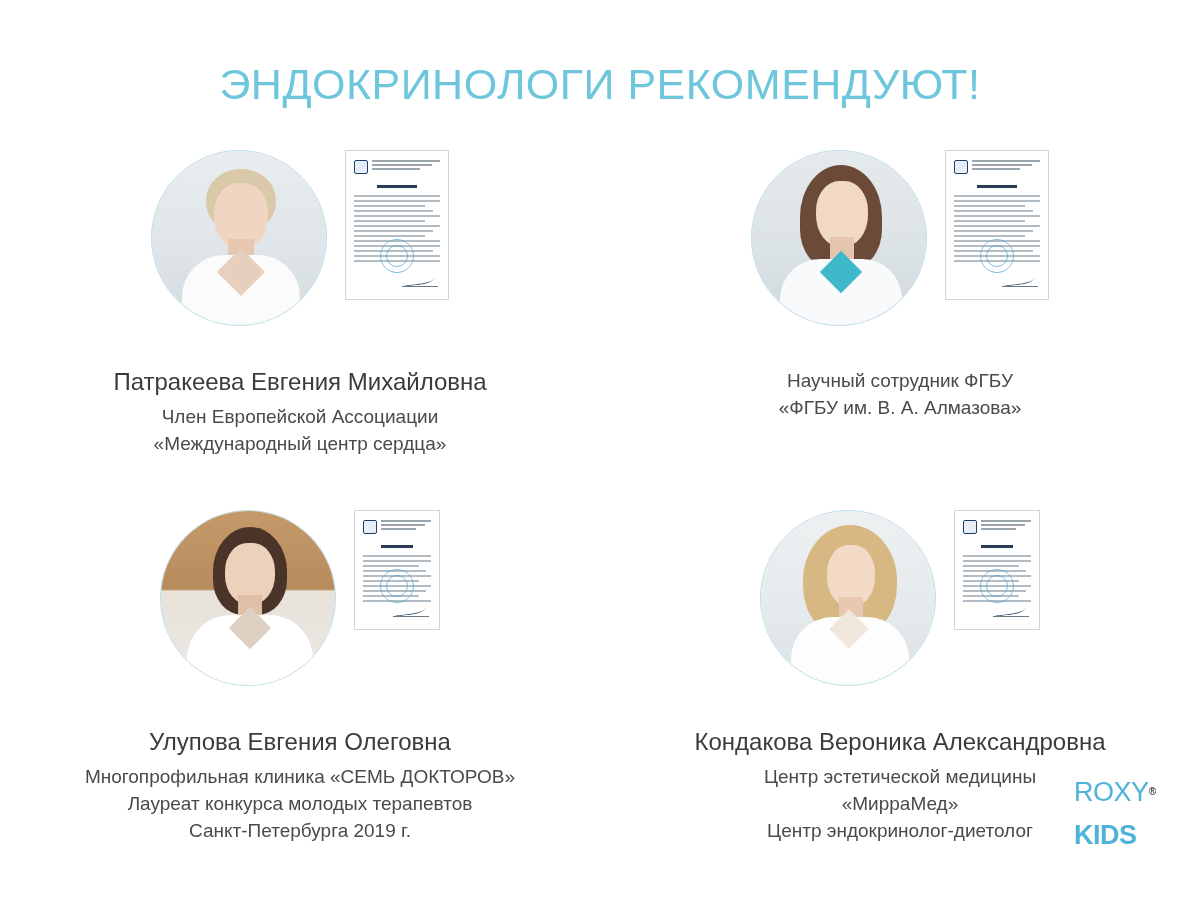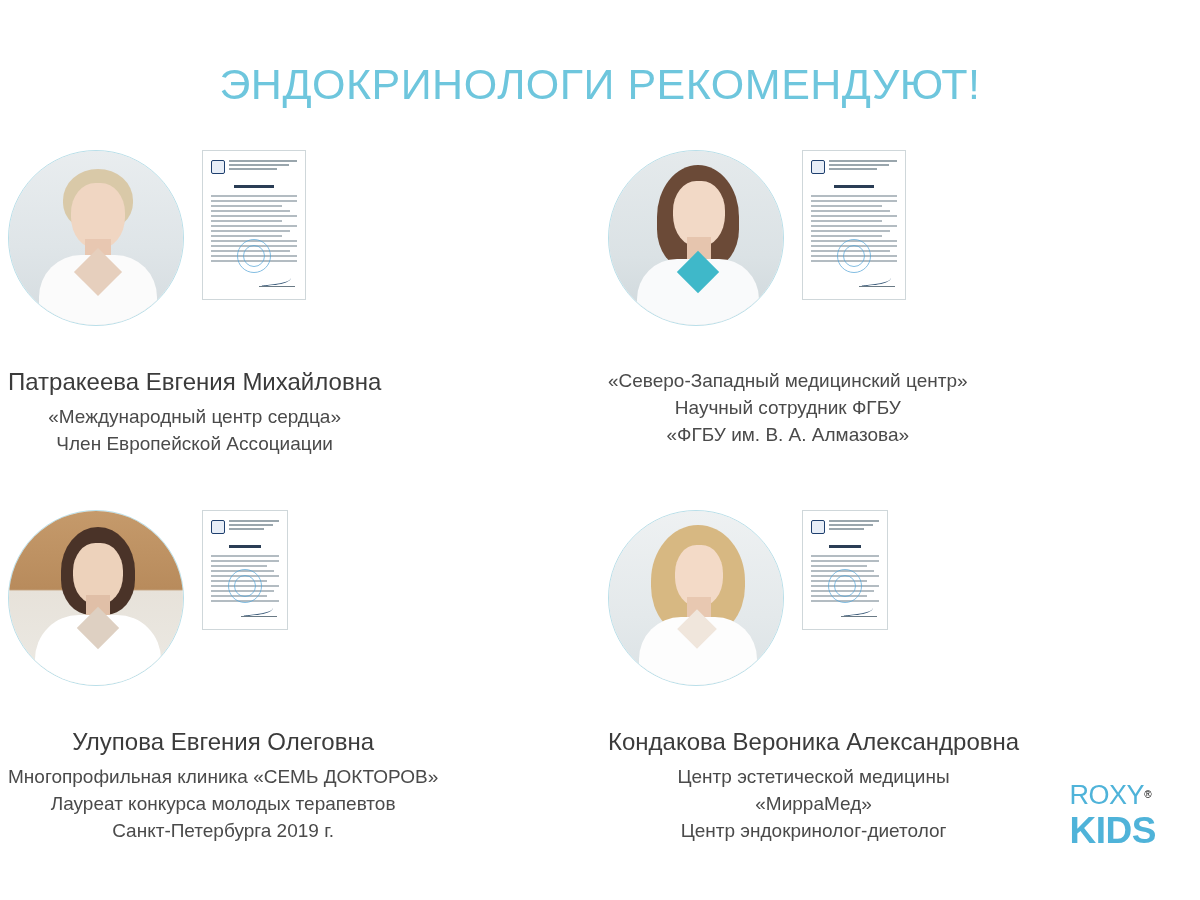--- a/index.html
+++ b/index.html
@@ -33,24 +33,24 @@
     position: absolute;
     top: 150px;
     left: 0;
     width: 1200px;
     display: grid;
     grid-template-columns: 600px 600px;
     grid-template-rows: 360px 360px;
   }
   .card {
     position: relative;
-    padding: 0 8px;
+    padding: 0 20px;
     display: flex;
     flex-direction: column;
-    align-items: flex-start;
+    align-items: center;
   }
 
   
   .media {
     display: flex;
     align-items: flex-start;
     justify-content: center;
     gap: 18px;
     height: 200px;
   }
@@ -178,26 +178,26 @@
   }
   .logo .roxy {
     font-size: 27px;
     font-weight: normal;
     color: #4fb3d9;
     letter-spacing: -0.5px;
     position: relative;
     display: inline-block;
   }
   .logo .kids {
-    font-size: 37px;
+    font-size: 27px;
     font-weight: bold;
     color: #4fb3d9;
     letter-spacing: -0.5px;
     display: block;
-    margin-top: 6px;
+    margin-top: 18px;
   }
   .logo .reg {
     font-size: 10px;
     vertical-align: super;
     font-weight: normal;
   }
 </style>
 </head>
 <body>
 
@@ -242,22 +242,22 @@
               <span></span>
               <span></span>
               <span></span>
           </div>
           <div class="cert-stamp"></div>
           <div class="cert-sign"></div>
         </div>
       </div>
       <div class="info">
         <div class="doc-name">Патракеева Евгения Михайловна</div>
+        <div class="doc-line">Член Европейской Ассоциации</div>
         <div class="doc-line">«Международный центр сердца»</div>
-        <div class="doc-line">Член Европейской Ассоциации</div>
       </div>
     </div>
 
     <div class="card">
       <div class="media">
         <div class="portrait p2">
           <div class="bg"></div>
           <div class="hair"></div>
             <div class="face"></div>
             <div class="neck"></div>
@@ -288,21 +288,20 @@
             <span></span>
               <span></span>
               <span></span>
               <span></span>
           </div>
           <div class="cert-stamp"></div>
           <div class="cert-sign"></div>
         </div>
       </div>
       <div class="info">
-        <div class="doc-line">«Северо-Западный медицинский центр»</div>
         <div class="doc-line">Научный сотрудник ФГБУ</div>
         <div class="doc-line">«ФГБУ им. В. А. Алмазова»</div>
       </div>
     </div>
 
     <div class="card">
       <div class="media">
         <div class="portrait p3">
           <div class="bg"></div>
           <div class="hair"></div>

